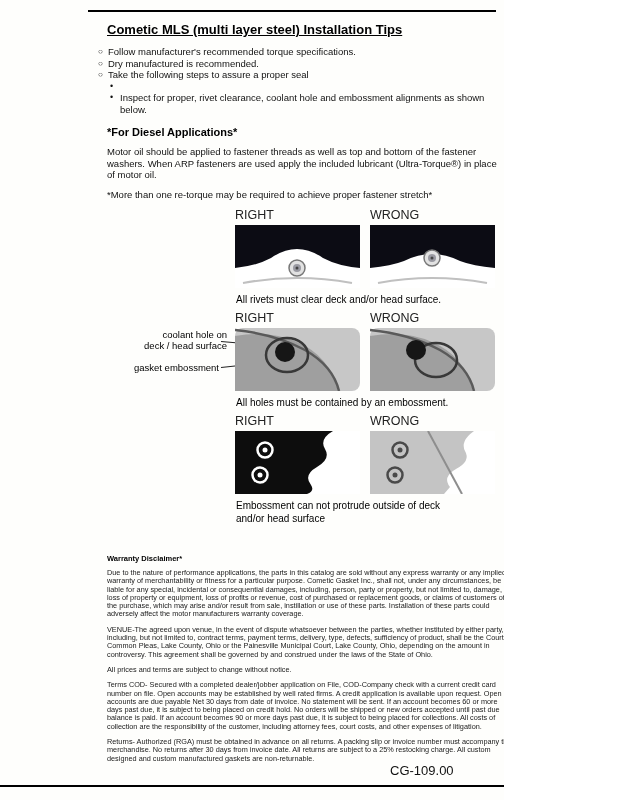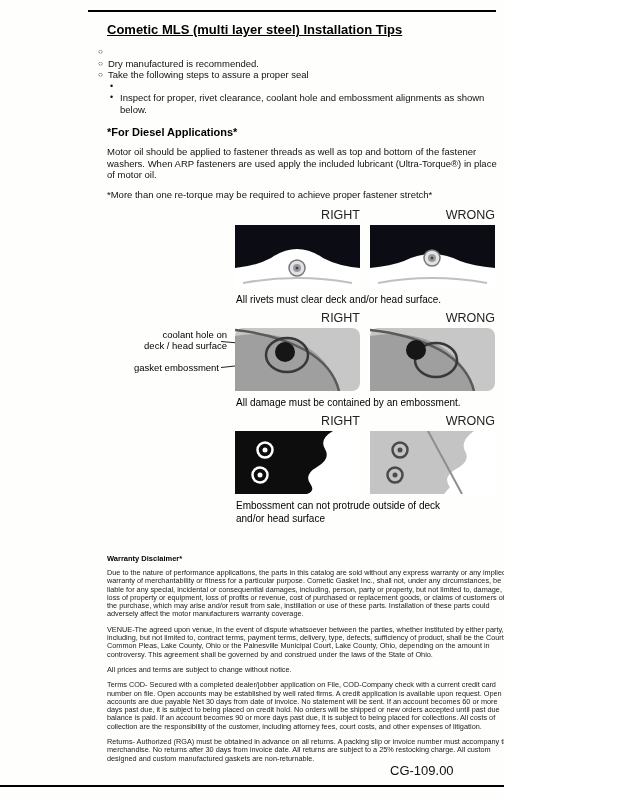--- a/index.html
+++ b/index.html
@@ -20,21 +20,21 @@
   .bullet-row { display: flex; font-size: 9.5px; line-height: 11.5px; }
   .bullet-marker { width: 10px; flex: 0 0 10px; margin-left: -9px; font-size: 8px; line-height: 11.5px; text-align: left; }
   .bullet-row.sub { margin-left: 12px; }
   .bullet-row.sub .bullet-marker { font-size: 9px; }
 
   .heading2 { font-size: 11px; font-weight: bold; margin: 11px 0 8px 0; color: #000; }
   p.body { font-size: 9.5px; line-height: 11.5px; margin: 0 0 8px 0; width: 400px; }
 
   .figures { position: relative; height: 322px; margin-top: 2px; }
   .fig-row { position: absolute; left: 0; width: 100%; height: 103px; }
-  .fig-label { position: absolute; top: 0; width: 125px; text-align: right; font-size: 12.5px; color: #222; }
+  .fig-label { position: absolute; top: 0; width: 125px; text-align: left; font-size: 12.5px; color: #222; }
   .panel { position: absolute; top: 17px; width: 125px; height: 63px; display: block; }
   .fig-caption { position: absolute; top: 85px; left: 129px; font-size: 10px; line-height: 13px; white-space: pre-line; color: #000; }
   .ann { position: absolute; font-size: 9.5px; line-height: 11px; text-align: right; white-space: pre-line; color: #000; }
   .ann-line { position: absolute; height: 0; border-top: 1px solid #222; transform-origin: left center; }
 
   .legal { margin-top: 24px; width: 406px; }
   .legal h3 { font-size: 7.5px; margin: 0 0 6px 0; color: #000; }
   .legal p { font-size: 7.3px; line-height: 8.3px; margin: 0 0 7px 0; color: #1a1a1a; }
 
   .page-num { position: absolute; left: 390px; bottom: 22px; font-size: 13px; color: #111; }
@@ -43,20 +43,21 @@
 <body>
 
 <div class="page">
   <div class="top-rule"></div>
 
   <div class="content">
     <h1 class="title">Cometic MLS (multi layer steel) Installation Tips</h1>
 
     <div class="bullet-row">
       <span class="bullet-marker">○</span>
+      <span>Follow manufacturer's recommended torque specifications.</span>
     </div>
     <div class="bullet-row">
       <span class="bullet-marker">○</span>
       <span>Dry manufactured is recommended.</span>
     </div>
     <div class="bullet-row">
       <span class="bullet-marker">○</span>
       <span>Take the following steps to assure a proper seal</span>
     </div>
     <div class="bullet-row sub">
@@ -112,21 +113,21 @@
           <ellipse cx="52" cy="27" rx="21" ry="17" fill="none" stroke="#383838" stroke-width="2.5"></ellipse>
           <circle cx="50" cy="24" r="10" fill="#161616"></circle>
         </svg>
         <svg class="panel" style="left:263px;" viewBox="0 0 125 63">
           <rect x="0" y="0" width="125" height="63" rx="8" fill="#c7c7c7"></rect>
           <path d="M0,8 Q35,2 62,14 Q95,28 103,63 L0,63 Z" fill="#9f9f9f"></path>
           <path d="M0,2 Q40,6 70,22 Q98,38 104,63" stroke="#5a5a5a" stroke-width="2.5" fill="none"></path>
           <ellipse cx="66" cy="32" rx="21" ry="17" fill="none" stroke="#383838" stroke-width="2.5"></ellipse>
           <circle cx="46" cy="22" r="10" fill="#161616"></circle>
         </svg>
-        <div class="fig-caption">All damage must be contained by an embossment.</div>
+        <div class="fig-caption">All holes must be contained by an embossment.</div>
       </div>
 
       <div class="fig-row" style="top:206px;">
         <div class="fig-label" style="left:128px;">RIGHT</div>
         <div class="fig-label" style="left:263px;">WRONG</div>
         <svg class="panel" style="left:128px;" viewBox="0 0 125 63">
           <rect x="0" y="0" width="125" height="63" fill="#ffffff"></rect>
           <path d="M0,0 H98 Q84,8 90,18 Q96,28 82,36 Q68,44 76,54 Q80,60 72,63 L0,63 Z" fill="#0d0d0d"></path>
           <circle cx="30" cy="19" r="7.5" fill="none" stroke="#ffffff" stroke-width="2.5"></circle>
           <circle cx="30" cy="19" r="2.5" fill="#ffffff"></circle>

